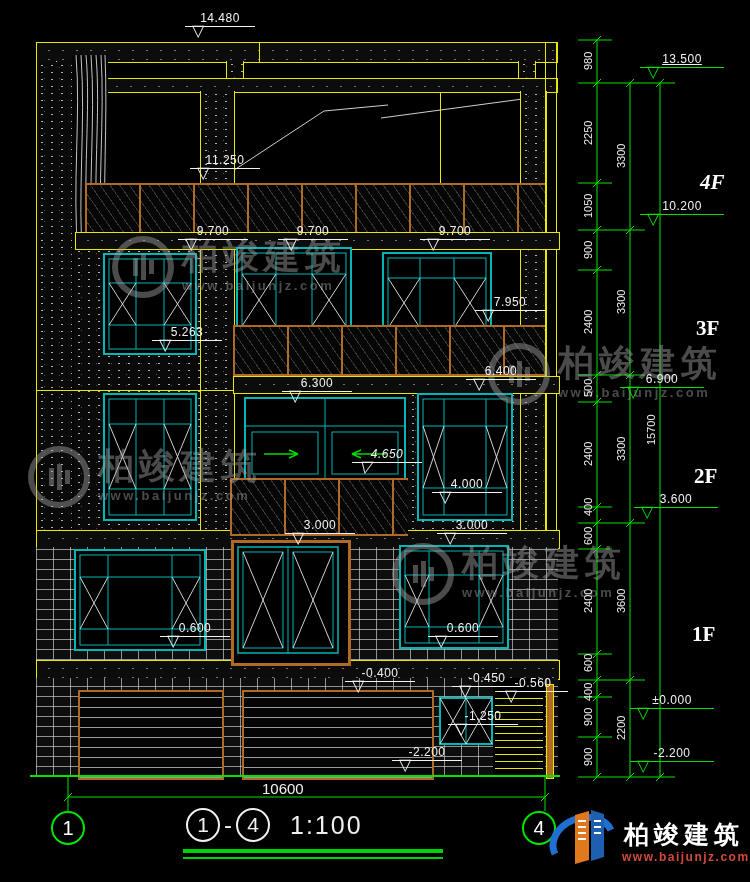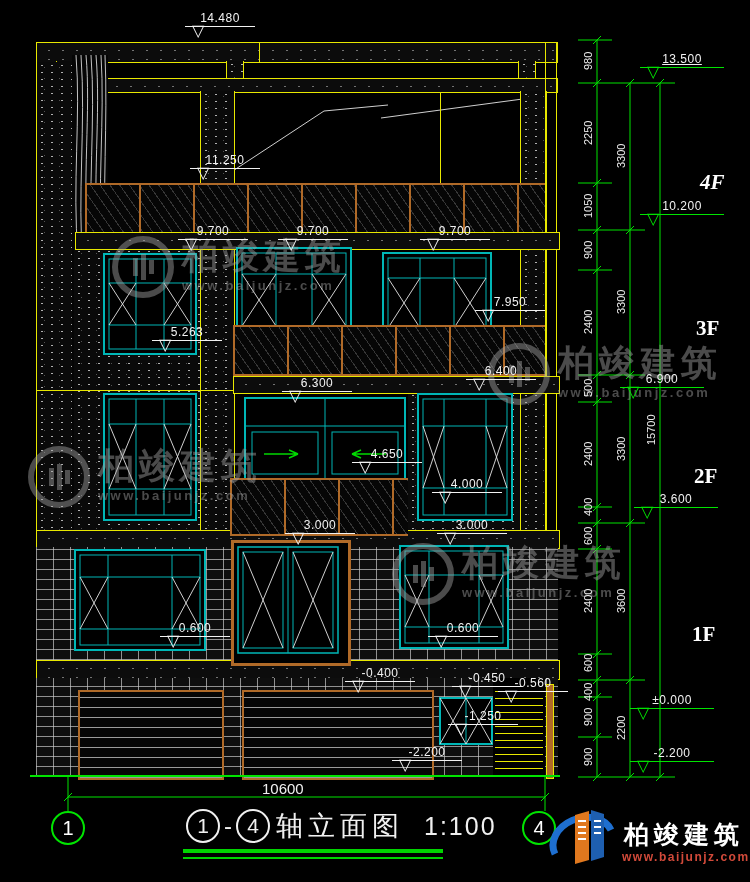--- a/index.html
+++ b/index.html
@@ -226,21 +226,21 @@
   <div class="em" style="left:282px;top:376px;">
       <span class="n">6.300</span>
       <span class="ln"></span>
       <span class="tr">▽</span>
     </div>
   <div class="em" style="left:438px;top:364px;margin-left:28px;">
       <span class="n">6.400</span>
       <span class="ln"></span>
       <span class="tr">▽</span>
     </div>
-  <div class="em" style="left:352px;top:447px;">
+  <div class="em" style="left:352px;top:447px;font-style:italic;">
       <span class="n">4.650</span>
       <span class="ln"></span>
       <span class="tr">▽</span>
     </div>
   <div class="em" style="left:432px;top:477px;">
       <span class="n">4.000</span>
       <span class="ln"></span>
       <span class="tr">▽</span>
     </div>
   <div class="em" style="left:285px;top:518px;">
@@ -377,21 +377,20 @@
     </div>
 
   <div class="title-row" style="left:186px;top:808px;">
     <span class="tcirc">
         <span>1</span>
       </span>
     <span class="tdash">-</span>
     <span class="tcirc">
         <span>4</span>
       </span>
-    <span class="tname">轴立面图</span>
     <span class="tscale">1:100</span>
   </div>
   <div class="abs" style="left:183px;top:849px;width:260px;height:4px;background:#00d400;z-index:50;"></div>
   <div class="abs" style="left:183px;top:857px;width:260px;height:2px;background:#00d400;z-index:50;"></div>
 
   <svg class="abs" style="left:545px;top:800px;z-index:50;" width="76" height="76" viewBox="0 0 76 76">
     <path d="M10 54 A28 22 -18 1 1 66 30" fill="none" stroke="#1e6fd0" stroke-width="7"></path>
     <polygon points="30,15 44,11 44,60 30,64" fill="#e0781e"></polygon>
     <polygon points="46,10 59,14 59,57 46,61" fill="#1e5fb0"></polygon>
     <g fill="#fff">

